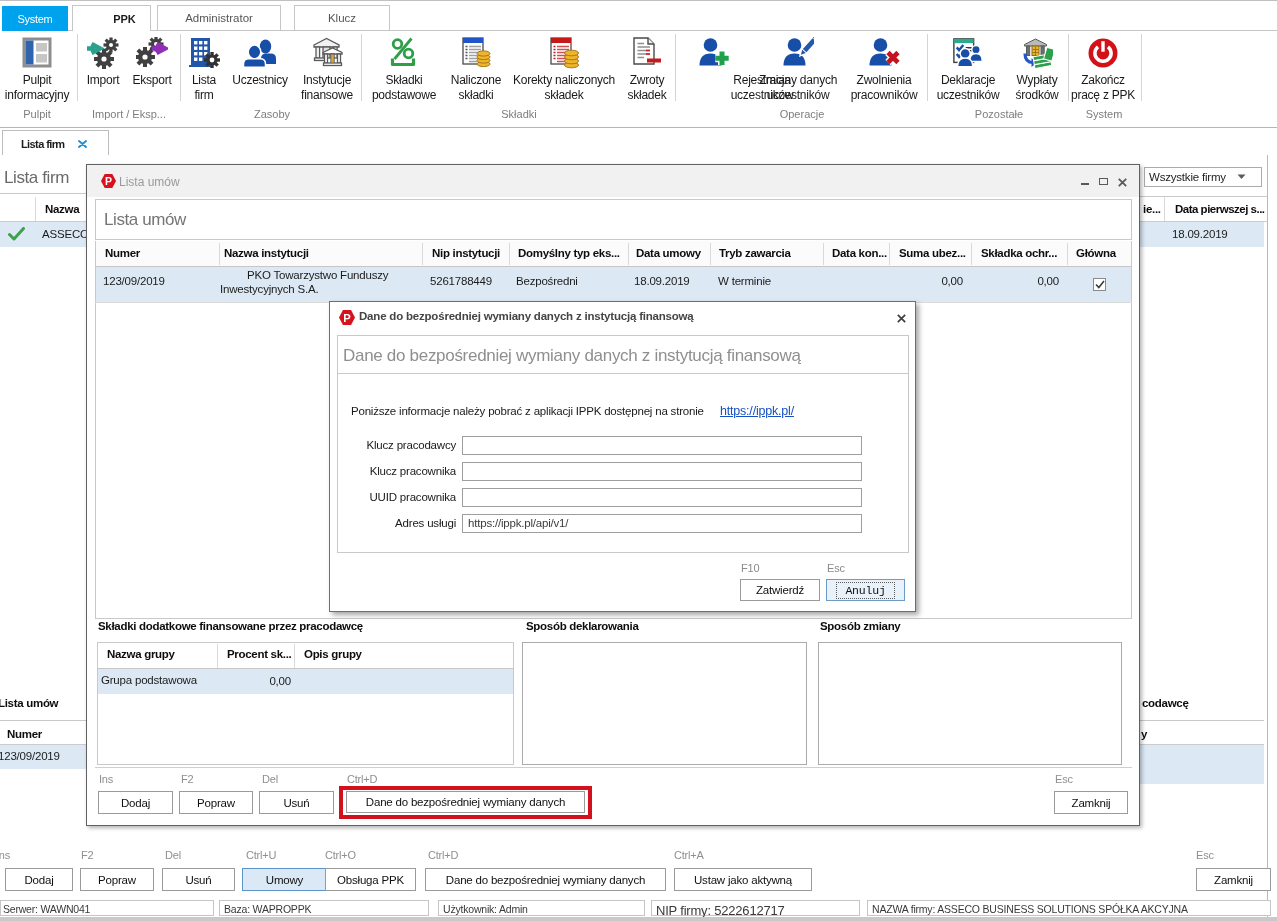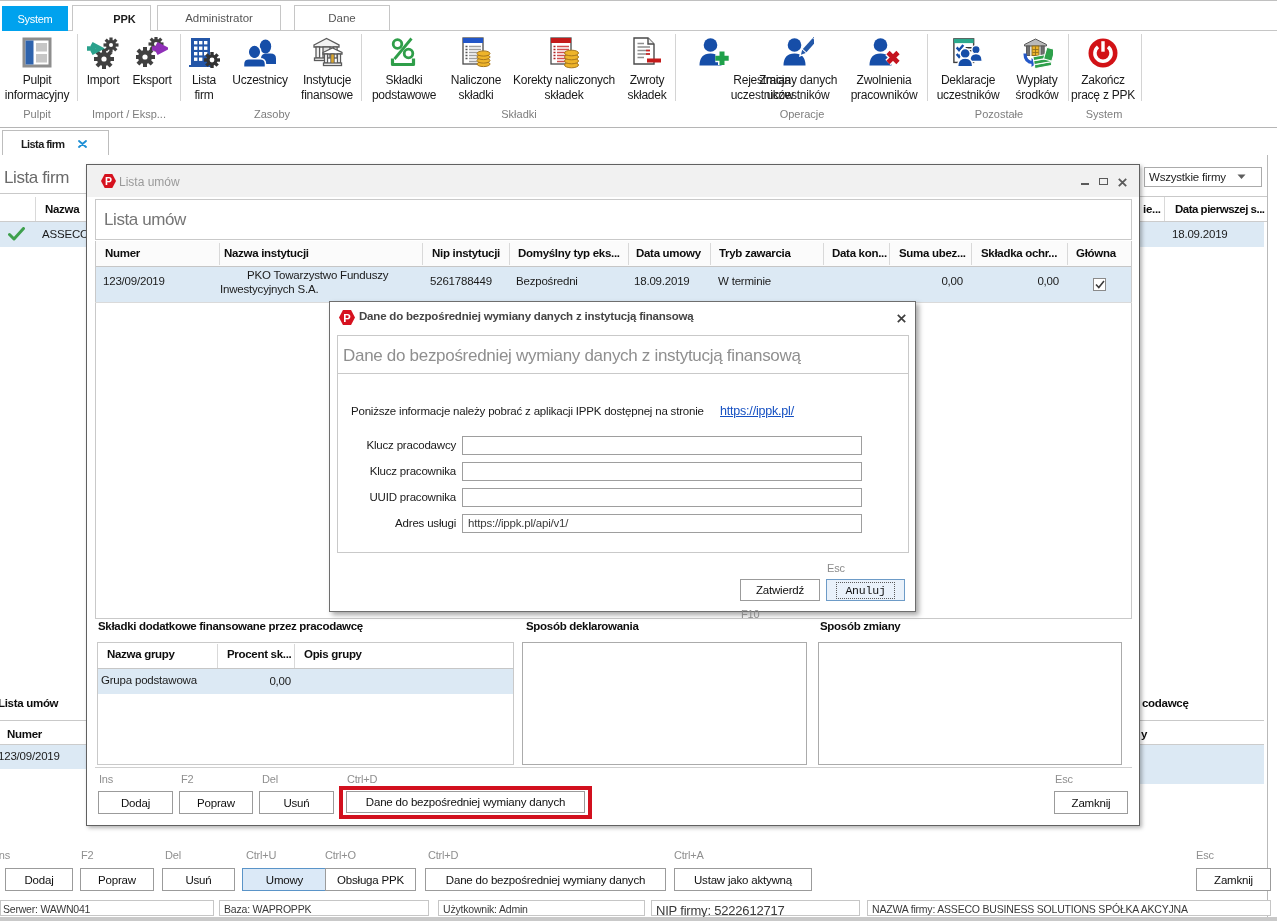--- a/index.html
+++ b/index.html
@@ -20,21 +20,21 @@
 </head>
 <body>
 <div id="stage">
 
 <div class="abs" style="left:0;top:0;width:1277px;height:1px;background:#c0c0c0;"></div>
 <div class="abs" style="left:0;top:1px;width:1277px;height:30px;background:#fff;"></div>
 <div class="abs" style="left:68px;top:30px;width:1209px;height:1px;background:#c6c6c6;"></div>
 <div class="abs" style="left:2px;top:6px;width:66px;height:25px;background:#00a2ee;color:#fff;font-size:12px;display:flex;align-items:center;justify-content:center;letter-spacing:-0.3px;font-size:11px;">System</div>
 <div class="abs" style="left:72px;top:5px;width:79px;height:26px;background:#fff;border:1px solid #c6c6c6;border-bottom:none;box-sizing:border-box;color:#1c1c1c;font-size:11px;font-weight:bold;display:flex;align-items:center;justify-content:center;padding-left:26px;">PPK</div>
 <div class="abs" style="left:157px;top:5px;width:124px;height:25px;background:#fff;border:1px solid #c6c6c6;border-bottom:none;box-sizing:border-box;color:#555;font-size:11.5px;display:flex;align-items:center;justify-content:center;">Administrator</div>
-<div class="abs" style="left:294px;top:5px;width:96px;height:25px;background:#fff;border:1px solid #c6c6c6;border-bottom:none;box-sizing:border-box;color:#555;font-size:11.5px;display:flex;align-items:center;justify-content:center;">Dane</div>
+<div class="abs" style="left:294px;top:5px;width:96px;height:25px;background:#fff;border:1px solid #c6c6c6;border-bottom:none;box-sizing:border-box;color:#555;font-size:11.5px;display:flex;align-items:center;justify-content:center;">Klucz</div>
 
 <div id="ribbon" class="abs" style="left:0;top:31px;width:1277px;height:96px;background:#fff;"></div>
 <div class="abs" style="left:0;top:127px;width:1277px;height:1px;background:#b5b5b5;"></div>
 
 <div class="vline" style="left:77px;top:34px;height:67px;background:#d4d4d4;"></div>
 <div class="vline" style="left:180px;top:34px;height:67px;background:#d4d4d4;"></div>
 <div class="vline" style="left:361px;top:34px;height:67px;background:#d4d4d4;"></div>
 <div class="vline" style="left:675px;top:34px;height:67px;background:#d4d4d4;"></div>
 <div class="vline" style="left:927px;top:34px;height:67px;background:#d4d4d4;"></div>
 <div class="vline" style="left:1068px;top:34px;height:67px;background:#d4d4d4;"></div>
@@ -500,21 +500,21 @@
   <div class="abs" style="left:0px;top:137px;width:126px;text-align:right;font-size:11.5px;letter-spacing:-0.2px;color:#1a1a1a;">Klucz pracodawcy</div>
   <div class="abs" style="left:0px;top:163px;width:126px;text-align:right;font-size:11.5px;letter-spacing:-0.2px;color:#1a1a1a;">Klucz pracownika</div>
   <div class="abs" style="left:0px;top:189px;width:126px;text-align:right;font-size:11.5px;letter-spacing:-0.2px;color:#1a1a1a;">UUID pracownika</div>
   <div class="abs" style="left:0px;top:215px;width:126px;text-align:right;font-size:11.5px;letter-spacing:-0.2px;color:#1a1a1a;">Adres usługi</div>
   <div class="abs" style="left:132px;top:134px;width:400px;height:19px;border:1px solid #9e9e9e;box-sizing:border-box;background:#fff;"></div>
   <div class="abs" style="left:132px;top:160px;width:400px;height:19px;border:1px solid #9e9e9e;box-sizing:border-box;background:#fff;"></div>
   <div class="abs" style="left:132px;top:186px;width:400px;height:19px;border:1px solid #9e9e9e;box-sizing:border-box;background:#fff;"></div>
   <div class="abs" style="left:132px;top:212px;width:400px;height:19px;border:1px solid #9e9e9e;box-sizing:border-box;background:#fff;"></div>
   <div class="abs" style="left:138px;top:215px;font-size:11.5px;letter-spacing:-0.2px;color:#3c3c3c;">https://ippk.pl/api/v1/</div>
 
-  <div class="sc" style="left:411px;top:260px;color:#8b8b8b;margin-top:46px;">F10</div>
+  <div class="sc" style="left:411px;top:260px;color:#8b8b8b;">F10</div>
   <div class="sc" style="left:497px;top:260px;color:#8b8b8b;">Esc</div>
   <div class="btn" style="left:410px;top:277px;width:80px;height:22px;">Zatwierdź</div>
   <div class="btn" style="left:496px;top:277px;width:79px;height:22px;background:#e9f1fa;border-color:#6d9bc7;">
         <span style="border:1px dotted #5a5a5a;padding:1px 8px;font-family:Liberation Mono, monospace;">Anuluj</span>
       </div>
 </div>
 
 </div>
 
 </body></html>

